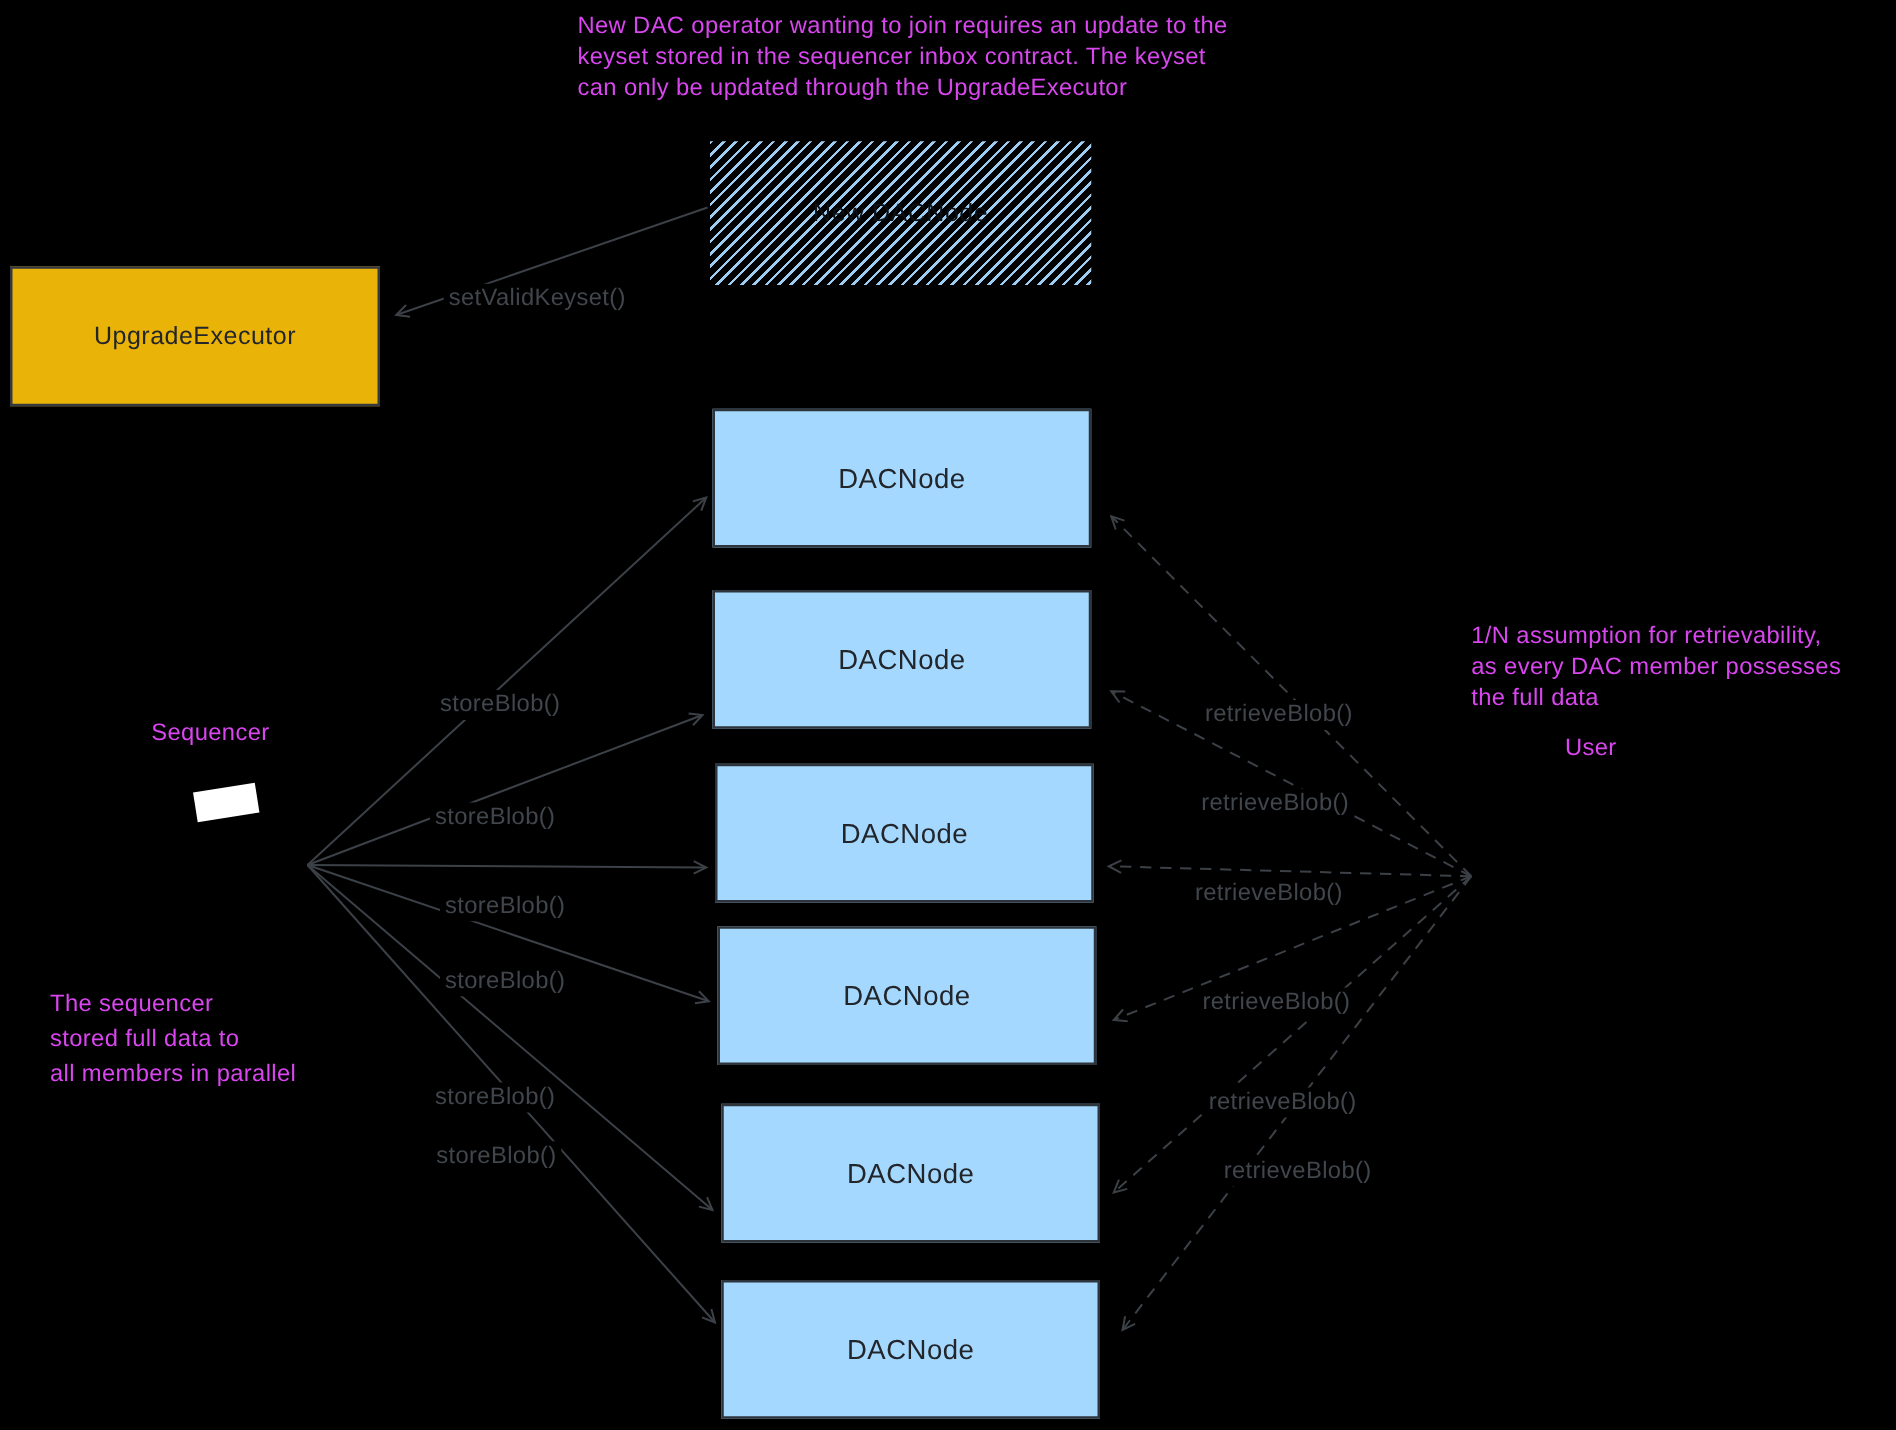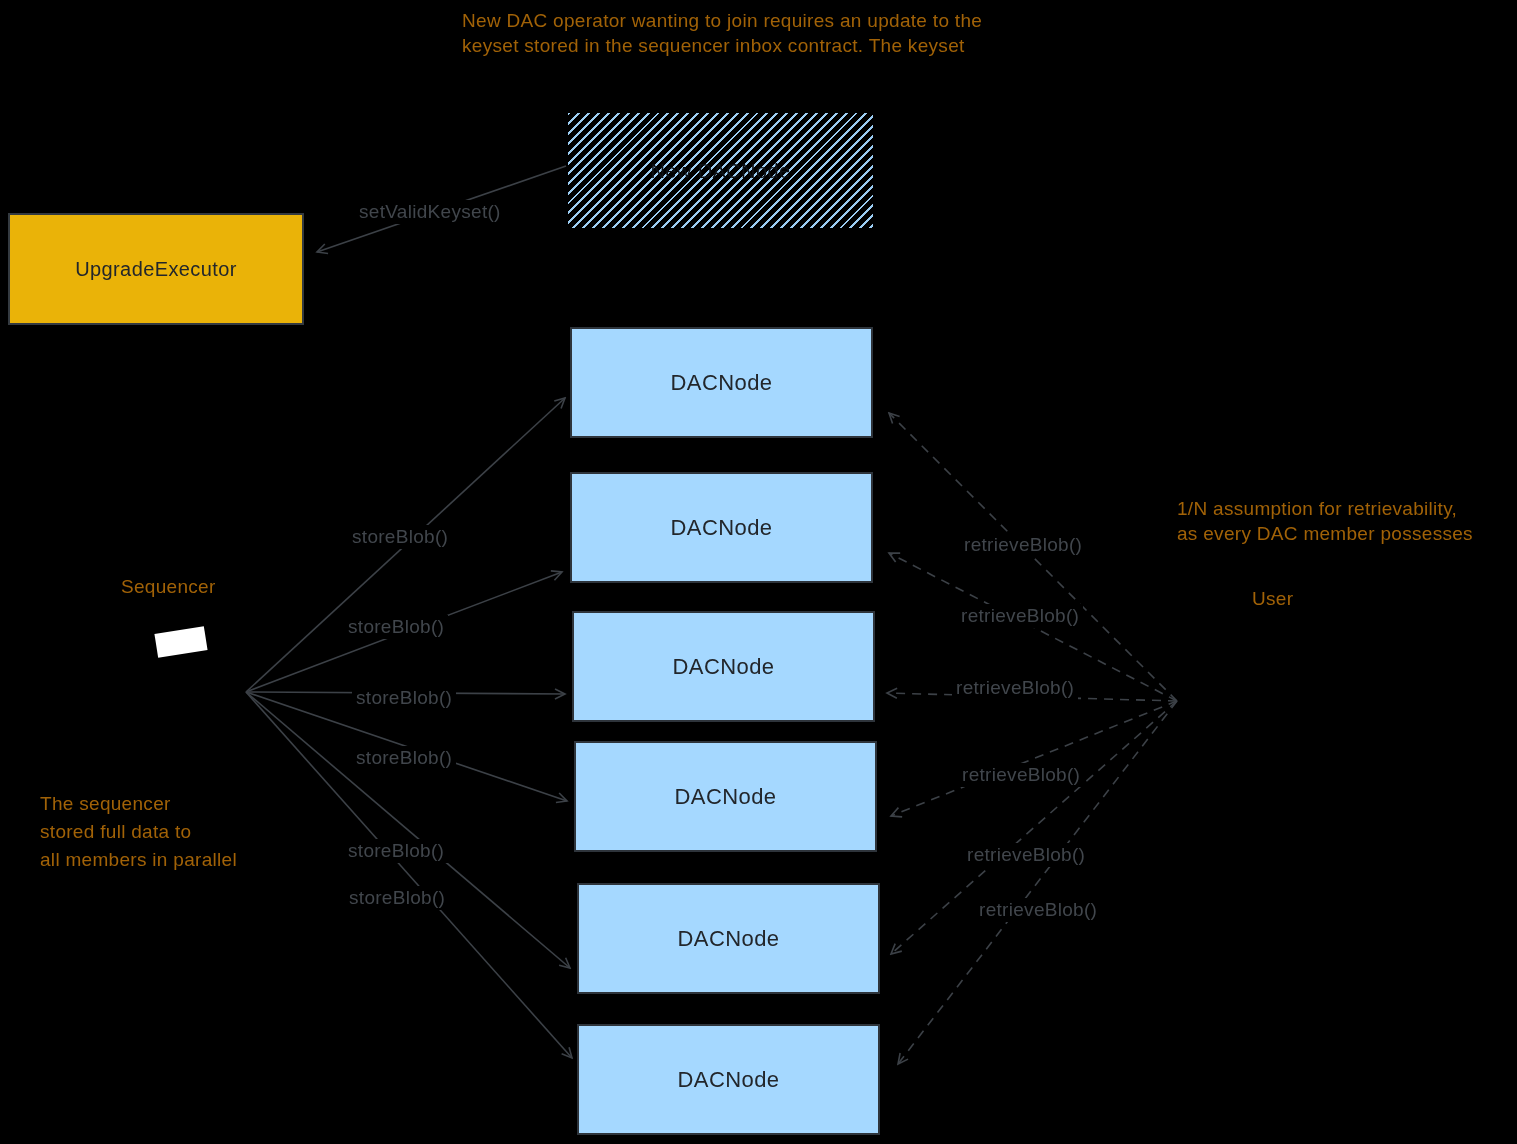--- a/index.html
+++ b/index.html
@@ -5,34 +5,35 @@
   html,body{margin:0;padding:0;background:#000;}
   .canvas{
     position:relative;
     width:1517px;height:1144px;
     background:#000000;
     overflow:hidden;
     font-family:"Liberation Sans", sans-serif;
   }
   .note{
     position:absolute;
-    color:#a16207;
+    color:#d946ef;
     font-size:19px;
     line-height:25px;
     letter-spacing:.3px;
     white-space:nowrap;
   }
   .edge-label{
     position:absolute;
     color:#41464c;
     font-size:19px;
     letter-spacing:.3px;
     background:#000000;
     padding:1px 4px;
     white-space:nowrap;
+    margin-top:27px;
   }
   .box{
     position:absolute;
     display:flex;
     align-items:center;
     justify-content:center;
     text-align:center;
     box-sizing:border-box;
   }
   .box-upgrade{
@@ -97,20 +98,21 @@
     <line class="dashed" x1="1177" y1="701" x2="889" y2="553" marker-end="url(#arrowOpen)"></line>
     <line class="dashed" x1="1177" y1="701" x2="887" y2="693" marker-end="url(#arrowOpen)"></line>
     <line class="dashed" x1="1177" y1="701" x2="891" y2="816" marker-end="url(#arrowOpen)"></line>
     <line class="dashed" x1="1177" y1="701" x2="891" y2="954" marker-end="url(#arrowOpen)"></line>
     <line class="dashed" x1="1177" y1="701" x2="898" y2="1064" marker-end="url(#arrowOpen)"></line>
   </svg>
 
   <div class="note" style="left:462px;top:8px;">
     <div>New DAC operator wanting to join requires an update to the</div>
     <div>keyset stored in the sequencer inbox contract. The keyset</div>
+    <div>can only be updated through the UpgradeExecutor</div>
   </div>
 
   <div class="box box-hatched">
     <div>New DAC</div>
     <div>Node</div>
   </div>
 
   <div class="edge-label" style="left:355px;top:200px;">setValidKeyset()</div>
 
   <div class="box box-upgrade">
@@ -122,20 +124,21 @@
 
   <div class="note" style="left:40px;top:790px;line-height:28px;">
     <div>The sequencer</div>
     <div>stored full data to</div>
     <div>all members in parallel</div>
   </div>
 
   <div class="note" style="left:1177px;top:466px;margin-top:30px;">
     <div>1/N assumption for retrievability,</div>
     <div>as every DAC member possesses</div>
+    <div>the full data</div>
   </div>
   <div class="note" style="left:1252px;top:586px;">User</div>
 
   <div class="edge-label" style="left:348px;top:525px;">storeBlob()</div>
   <div class="edge-label" style="left:344px;top:615px;">storeBlob()</div>
   <div class="edge-label" style="left:352px;top:686px;">storeBlob()</div>
   <div class="edge-label" style="left:352px;top:746px;">storeBlob()</div>
   <div class="edge-label" style="left:344px;top:839px;">storeBlob()</div>
   <div class="edge-label" style="left:345px;top:886px;">storeBlob()</div>
 

